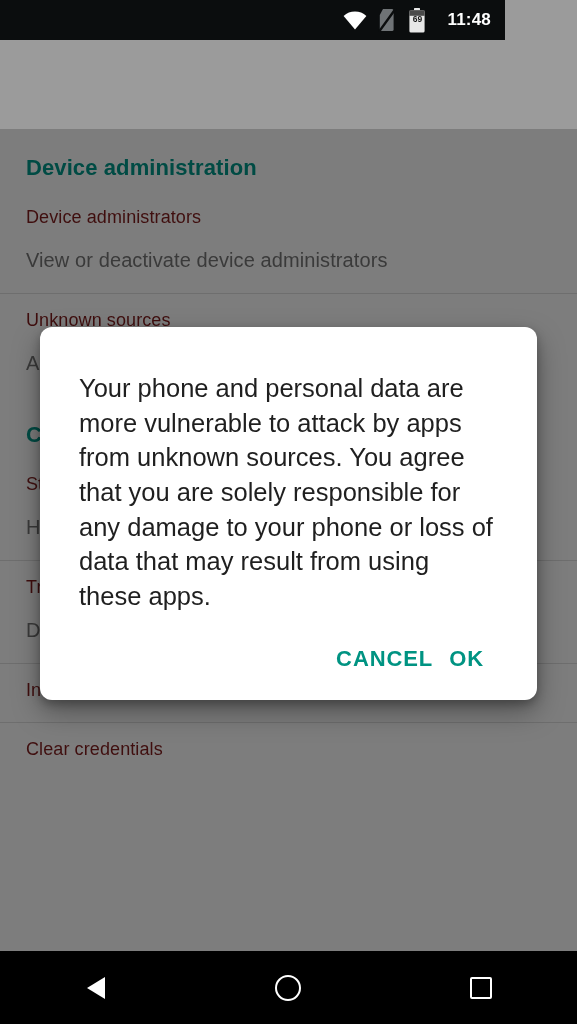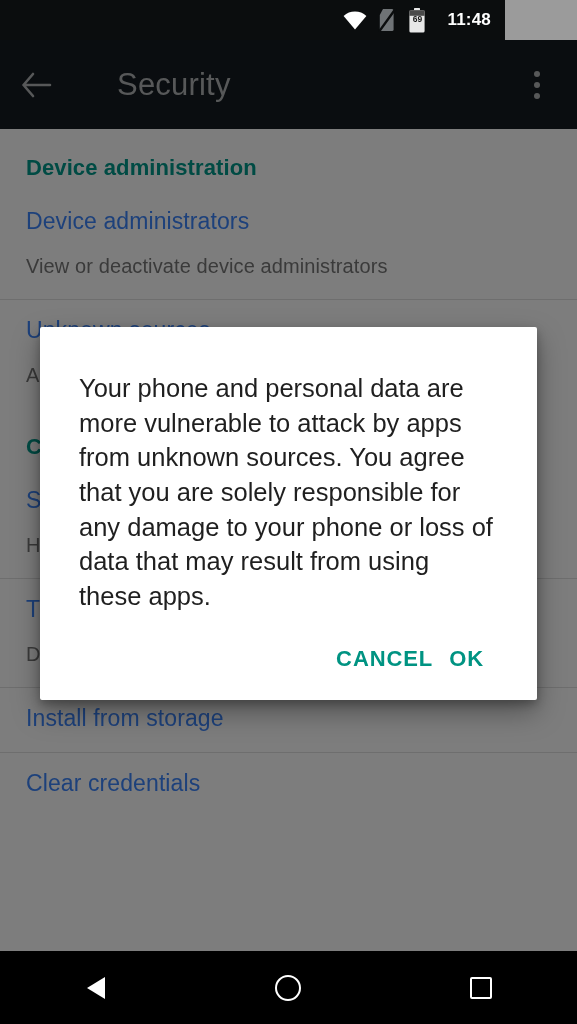--- a/index.html
+++ b/index.html
@@ -81,22 +81,22 @@
     color:#009688;
     font-size:22px;
     font-weight:bold;
     letter-spacing:0.1px;
   }
   .list-item {
     padding:16px 26px 20px 26px;
     cursor:pointer;
   }
   .li-title {
-    color:#3b82f6;
-    font-size:23px;
+    color:#7f1d1d;
+    font-size:18px;
     line-height:1.22;
     letter-spacing:0.1px;
   }
   .li-sub {
     color:#757575;
     font-size:20px;
     line-height:1.25;
     margin-top:19px;
     letter-spacing:0.1px;
   }
@@ -122,21 +122,21 @@
   }
 
   
   #dialog {
     position:absolute;
     left:40px; top:327px;
     width:497px;
     background:#ffffff;
     z-index:40;
     box-shadow:0 12px 28px rgba(0,0,0,0.34), 0 4px 10px rgba(0,0,0,0.26);
-    border-radius:2px;
+    border-radius:12px;
     padding:44px 39px 0 39px;
   }
   #dialog-message {
     color:#1f1f1f;
     font-size:25.5px;
     line-height:1.36;
     letter-spacing:0.0px;
     white-space:pre-line;
   }
   #dialog-buttons {
@@ -224,33 +224,20 @@
   <div id="scrim"></div>
 
   <div id="dialog">
     <div id="dialog-message">Your phone and personal data are more vulnerable to attack by apps from unknown sources. You agree that you are solely responsible for any damage to your phone or loss of data that may result from using these apps.</div>
     <div id="dialog-buttons">
       <button class="dlg-btn" id="cancel-btn">CANCEL</button>
       <button class="dlg-btn" id="ok-btn">OK</button>
     </div>
   </div>
 
-  <div id="toolbar">
-    <div id="back-btn">
-      <svg class="back-arrow" viewBox="0 0 32 28">
-        <path d="M13 3 L3.5 14 L13 25 M3.5 14 L30 14" stroke="#8d8f90" stroke-width="2.6" fill="none" stroke-linecap="round" stroke-linejoin="round"></path>
-      </svg>
-    </div>
-    <div id="toolbar-title">Security</div>
-    <div id="overflow-btn">
-      <span class="dot"></span>
-      <span class="dot"></span>
-      <span class="dot"></span>
-    </div>
-  </div>
 
   <div id="scrim-top"></div>
 
   <div id="status-bar">
     <div class="sb-icons">
 
       <svg class="wifi-icon" viewBox="0 0 24 19">
         <path d="M12 18.5 L0.6 5.0 A17 17 0 0 1 23.4 5.0 Z" fill="#ffffff"></path>
       </svg>
 

